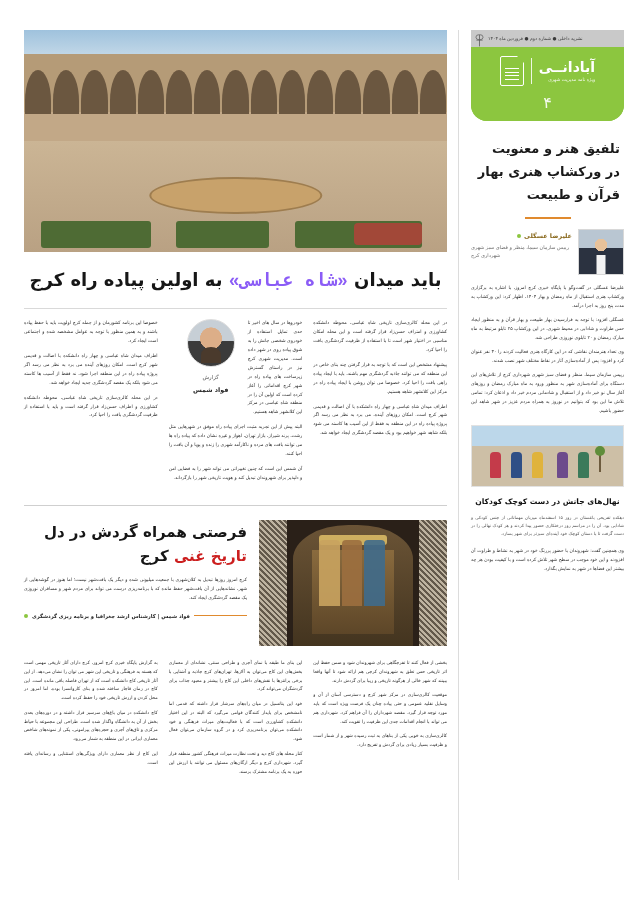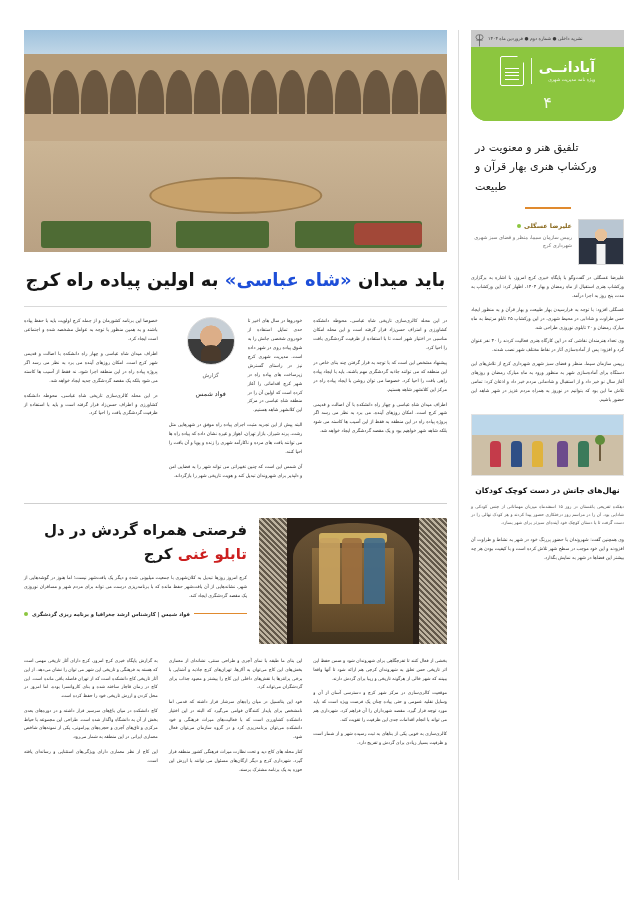--- a/index.html
+++ b/index.html
@@ -108,25 +108,25 @@
   }
   .page-number {
     font-size: 16px;
     color: #ffffff;
     margin-top: 7px;
     opacity: .9;
   }
 
   .side-headline {
     margin-top: 17px;
-    font-size: 11px;
-    font-weight: normal;
+    font-size: 13px;
+    font-weight: bold;
     color: #1a1a1a;
     line-height: 1.75;
-    text-align: left;
+    text-align: right;
     padding: 0 4px;
   }
   .orange-rule {
     width: 46px; height: 2px;
     background: #e08a2e;
     margin: 11px auto 0 auto;
   }
 
   .author-box {
     margin-top: 10px;
@@ -146,21 +146,21 @@
     overflow: hidden;
   }
   .author-photo::after {
     content: "";
     position: absolute;
     left: 50%; top: 56%;
     width: 9px; height: 22px;
     transform: translateX(-50%);
     background: #f3f3f3;
   }
-  .author-meta { text-align: right; padding-top: 3px; }
+  .author-meta { text-align: left; padding-top: 3px; }
   .author-name {
     font-size: 6.4px;
     font-weight: bold;
     color: #8a6a1f;
     display: flex;
     align-items: center;
     gap: 3px;
     justify-content: flex-end;
     flex-direction: row-reverse;
   }
@@ -299,21 +299,21 @@
   }
 
   .headline {
     margin-top: 14px;
     font-size: 18px;
     font-weight: bold;
     color: #161616;
     text-align: center;
     line-height: 1.55;
   }
-  .headline .hl-accent { color: #1d4ed8; }
+  .headline .hl-accent { color: #8b5cf6; font-family: Liberation Mono, monospace; }
 
   .hr-thin {
     height: 1px;
     background: #d9d9d9;
     margin: 12px 0 10px 0;
   }
 
   .cols {
     display: flex;
     gap: 11px;
@@ -351,23 +351,23 @@
     border-radius: 50% 50% 0 0;
     background: #4a3a2c;
   }
   .reporter-label {
     font-size: 5.4px;
     color: #555;
     margin-top: 5px;
   }
   .reporter-name {
     font-size: 6.4px;
-    font-weight: normal;
+    font-weight: bold;
     color: #1e1e1e;
-    margin-top: 8px;
+    margin-top: 2px;
   }
 
   .section-divider {
     height: 1px;
     background: #cfcfcf;
     margin: 16px 0 14px 0;
   }
 
   
   .feature {
@@ -621,21 +621,21 @@
         <div class="fp-arch"></div>
         <div class="fp-lamps"></div>
         <div class="fp-mural"></div>
         <div class="fp-fig" style="left:32%;"></div>
         <div class="fp-fig" style="left:44%;background:#9c6f3f;"></div>
         <div class="fp-fig" style="left:56%;background:#3f6b8c;"></div>
       </div>
 
       <div class="feature-text">
         <div class="feature-headline">
-          <span>فرصتی همراه گردش در دل </span><span class="hl-accent">تابلو غنی</span><span> کرج</span>
+          <span>فرصتی همراه گردش در دل </span><span class="hl-accent">تاریخ غنی</span><span> کرج</span>
         </div>
         <div class="feature-lede">کرج امروز روزها تبدیل به کلان‌شهری با جمعیت میلیونی شده و دیگر یک بافت‌شهر نیست؛ اما هنوز در گوشه‌هایی از شهر، نشانه‌هایی از آن بافت‌شهر حفظ مانده که با برنامه‌ریزی درست می تواند برای مردم شهر و مسافران نوروزی یک مقصد گردشگری ایجاد کند.</div>
         <div class="byline-row">
           <span class="bullet-dot"></span>
           <span class="byline-text">فواد شمس | کارشناس ارشد جغرافیا و برنامه ریزی گردشگری</span>
           <span class="byline-rule"></span>
         </div>
       </div>
     </div>
 

